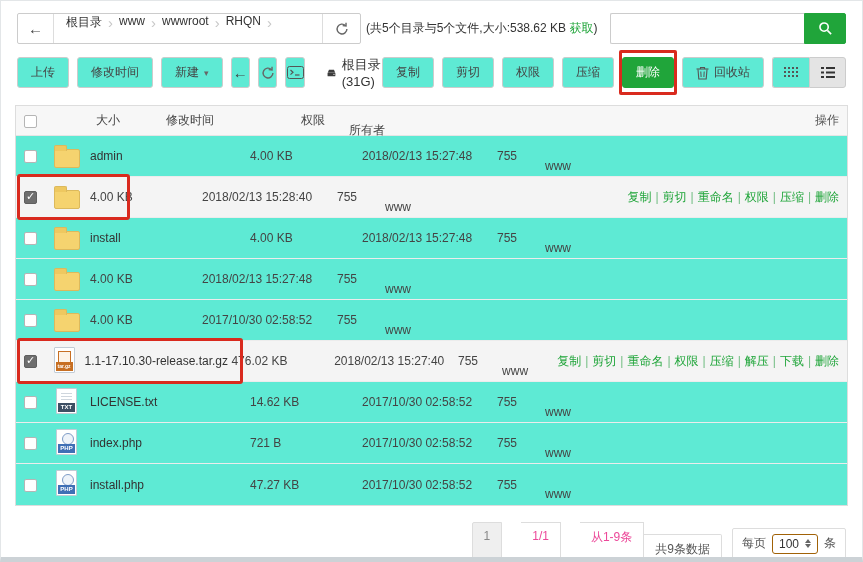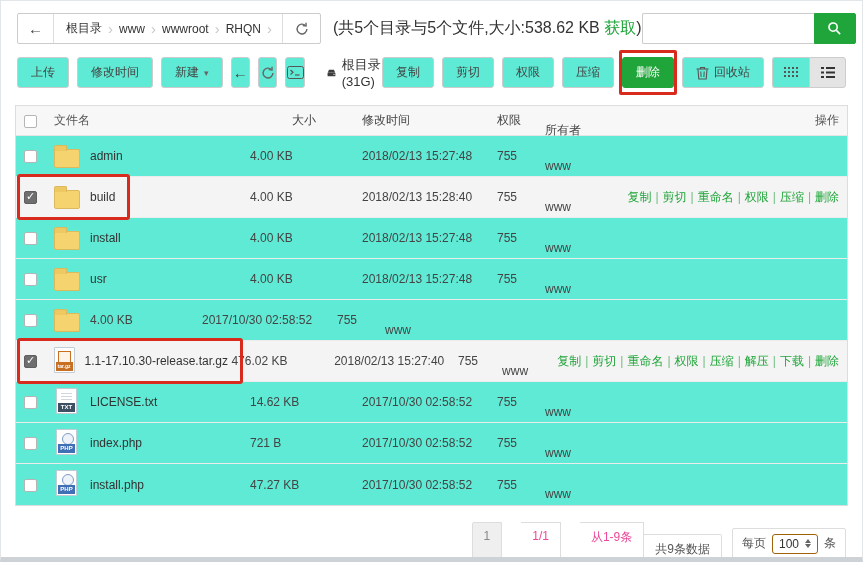--- a/index.html
+++ b/index.html
@@ -9,26 +9,26 @@
     position:relative; width:863px; height:562px; background:#fff;
     border:1px solid #e3e6e8; border-bottom:5px solid #ccd2d6; overflow:hidden;
   }
 
   
   .topbar { display:flex; align-items:center; padding:12px 16px 0 16px; }
   .crumb-wrap { display:flex; align-items:stretch; width:344px; height:31px;
     border:1px solid #ccc; border-radius:2px; background:#fff; }
   .crumb-back { width:36px; display:flex; align-items:center; justify-content:center;
     border-right:1px solid #ddd; cursor:pointer; font-size:15px; color:#444; }
-  .crumbs { flex:1; display:flex; align-items:center; padding:0 8px; font-size:12px; color:#333; overflow:hidden; }
+  .crumbs { flex:1; display:flex; align-items:flex-start; padding:0 8px; font-size:12px; color:#333; overflow:hidden; }
   .crumb { cursor:pointer; padding:0 4px; white-space:nowrap; }
   .crumb-sep { color:#c8c8c8; font-size:15px; padding:0 2px; }
   .crumb-refresh { width:38px; display:flex; align-items:center; justify-content:center;
     border-left:1px solid #ddd; cursor:pointer; }
-  .stats { font-size:16px; color:#333; margin-left:12px; white-space:nowrap; }
+  .stats { font-size:12px; color:#333; margin-left:5px; white-space:nowrap; }
   .stats a { color:#20a53a; text-decoration:none; cursor:pointer; }
   .search { margin-left:auto; display:flex; width:236px; height:31px; }
   .search input { flex:1; border:1px solid #ccc; border-right:none; border-radius:2px 0 0 2px;
     padding:0 8px; font-size:12px; outline:none; }
   .search .search-btn { width:42px; background:#20a53a; border:1px solid #20a53a;
     border-radius:0 2px 2px 0; display:flex; align-items:center; justify-content:center; cursor:pointer; }
 
   
   .toolbar { display:flex; align-items:center; padding:12px 16px 0 16px; }
   .btn { display:inline-flex; align-items:center; justify-content:center; gap:5px;
@@ -252,21 +252,20 @@
             </g>
           </svg>
         </div>
       </div>
     </div>
   </div>
 
   <div class="table">
     <div class="thead">
       <div class="col-check"><span class="checkbox"></span></div>
-      <div class="col-namehead">文件名</div>
       <div class="col-size">大小</div>
       <div class="col-time">修改时间</div>
       <div class="col-perm">权限</div>
       <div class="col-owner">所有者</div>
       <div class="col-ops">操作</div>
     </div>
     <div>
   <div class="trow">
     <div class="col-check"><span class="checkbox"></span></div>
     <div class="col-icon"><span class="fi folder"><span class="badge"></span></span></div>
@@ -274,21 +273,20 @@
     <div class="col-size">4.00 KB</div>
     <div class="col-time">2018/02/13 15:27:48</div>
     <div class="col-perm">755</div>
     <div class="col-owner">www</div>
     <div class="col-ops ops"></div>
   </div>
 
   <div class="trow selected annotated-row">
     <div class="col-check"><span class="checkbox checked"></span></div>
     <div class="col-icon"><span class="fi folder"><span class="badge"></span></span></div>
-    <div class="col-name"><span class="name">build</span></div>
     <div class="col-size">4.00 KB</div>
     <div class="col-time">2018/02/13 15:28:40</div>
     <div class="col-perm">755</div>
     <div class="col-owner">www</div>
     <div class="col-ops ops"><a class="op">复制</a><span class="sep">|</span><a class="op">剪切</a><span class="sep">|</span><a class="op">重命名</a><span class="sep">|</span><a class="op">权限</a><span class="sep">|</span><a class="op">压缩</a><span class="sep">|</span><a class="op">删除</a></div>
   <div class="row-annotation" style="width: 113px;"></div>
         </div>
 
   <div class="trow">
     <div class="col-check"><span class="checkbox"></span></div>
@@ -297,21 +295,20 @@
     <div class="col-size">4.00 KB</div>
     <div class="col-time">2018/02/13 15:27:48</div>
     <div class="col-perm">755</div>
     <div class="col-owner">www</div>
     <div class="col-ops ops"></div>
   </div>
 
   <div class="trow">
     <div class="col-check"><span class="checkbox"></span></div>
     <div class="col-icon"><span class="fi folder"><span class="badge"></span></span></div>
-    <div class="col-name"><span class="name">usr</span></div>
     <div class="col-size">4.00 KB</div>
     <div class="col-time">2018/02/13 15:27:48</div>
     <div class="col-perm">755</div>
     <div class="col-owner">www</div>
     <div class="col-ops ops"></div>
   </div>
 
   <div class="trow">
     <div class="col-check"><span class="checkbox"></span></div>
     <div class="col-icon"><span class="fi folder"><span class="badge"></span></span></div>

